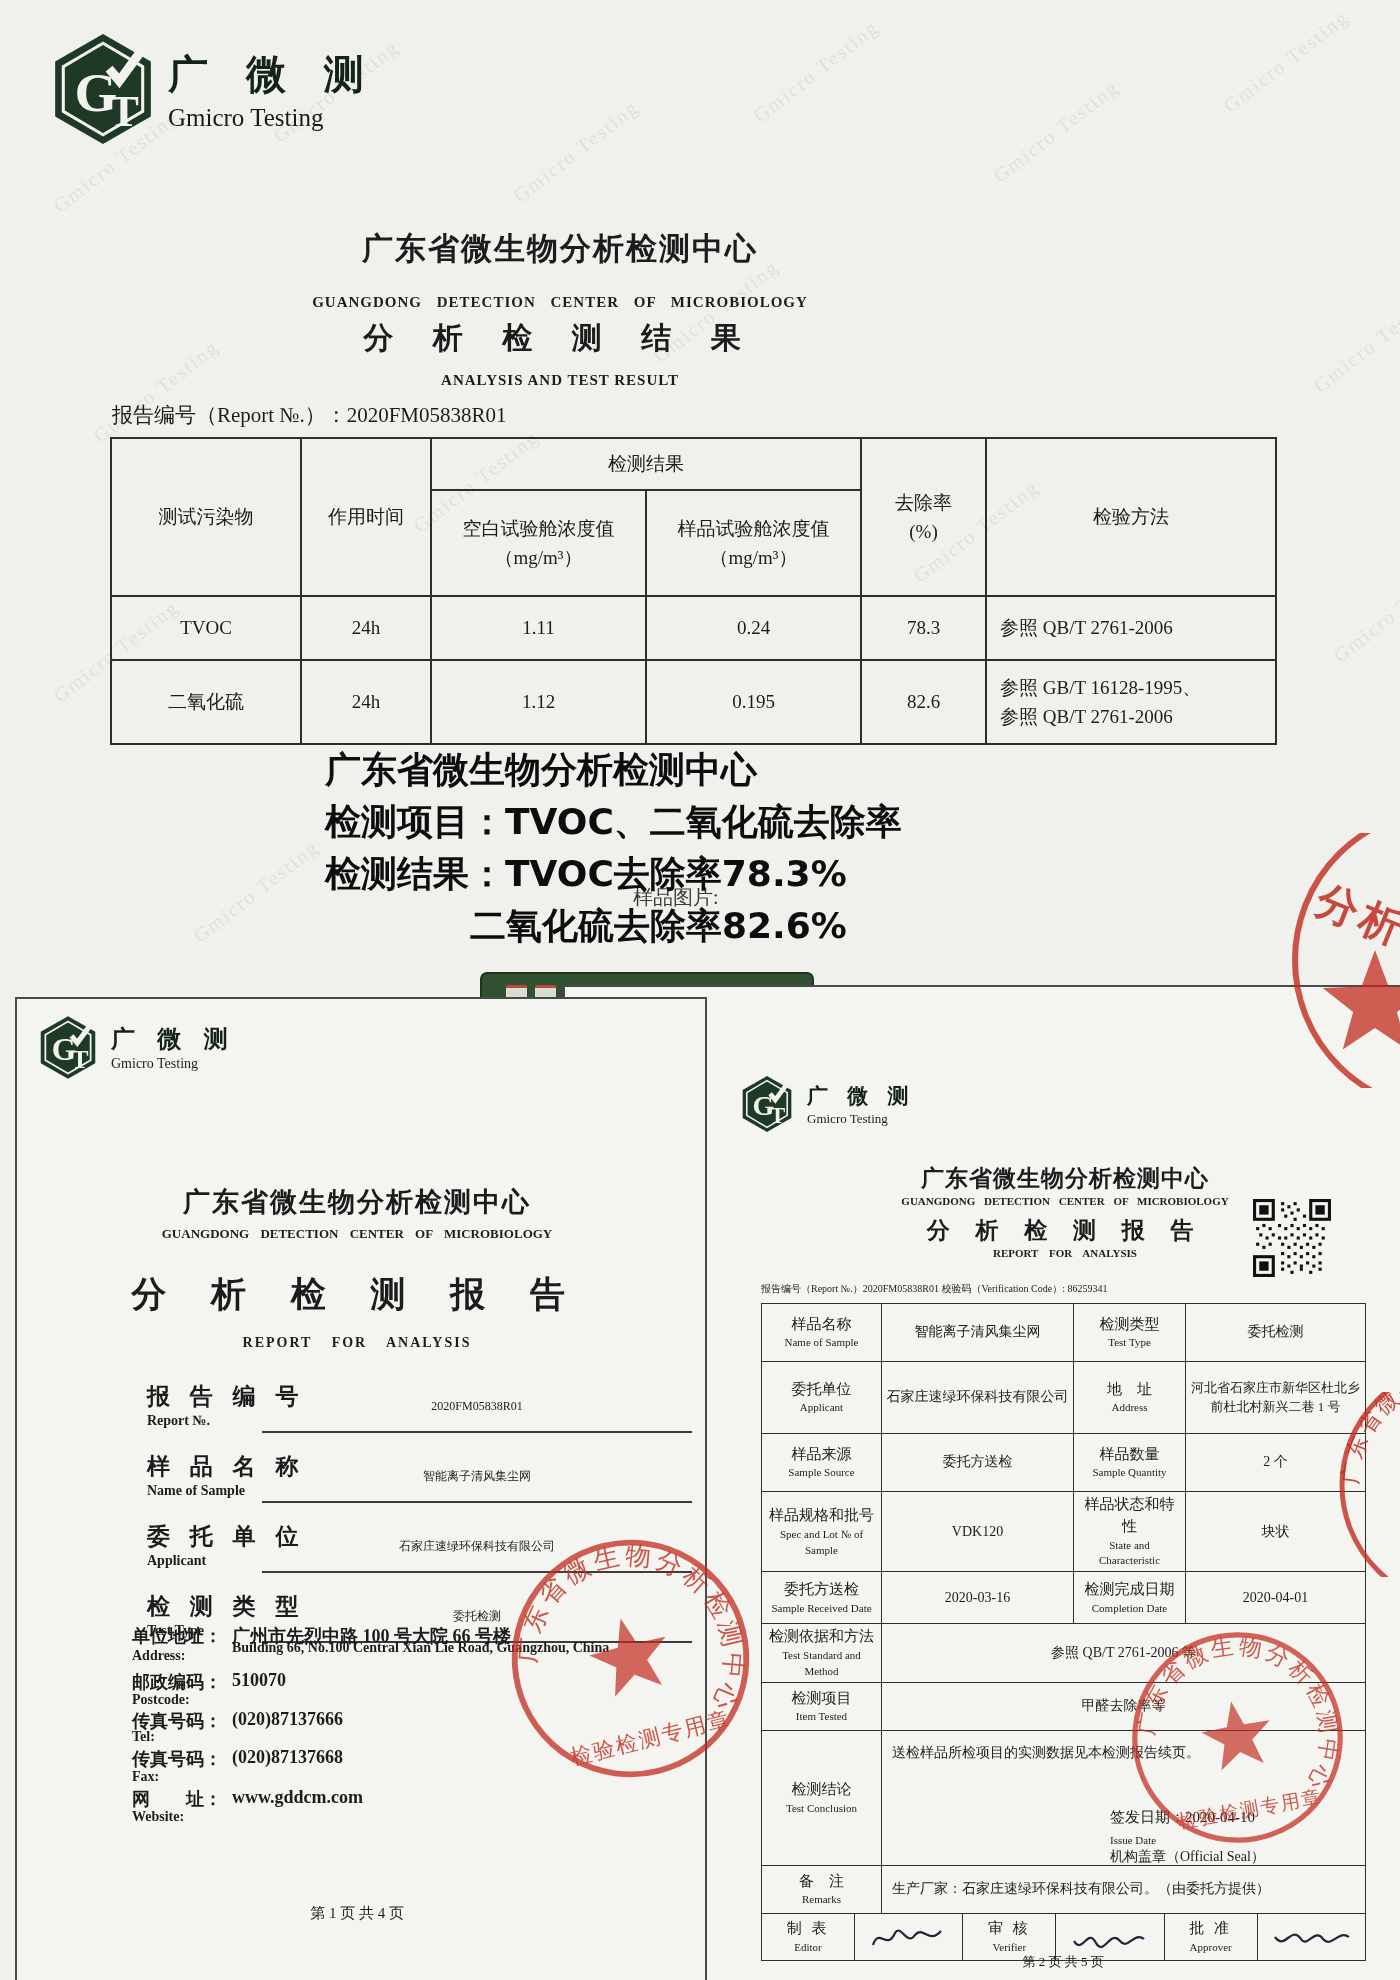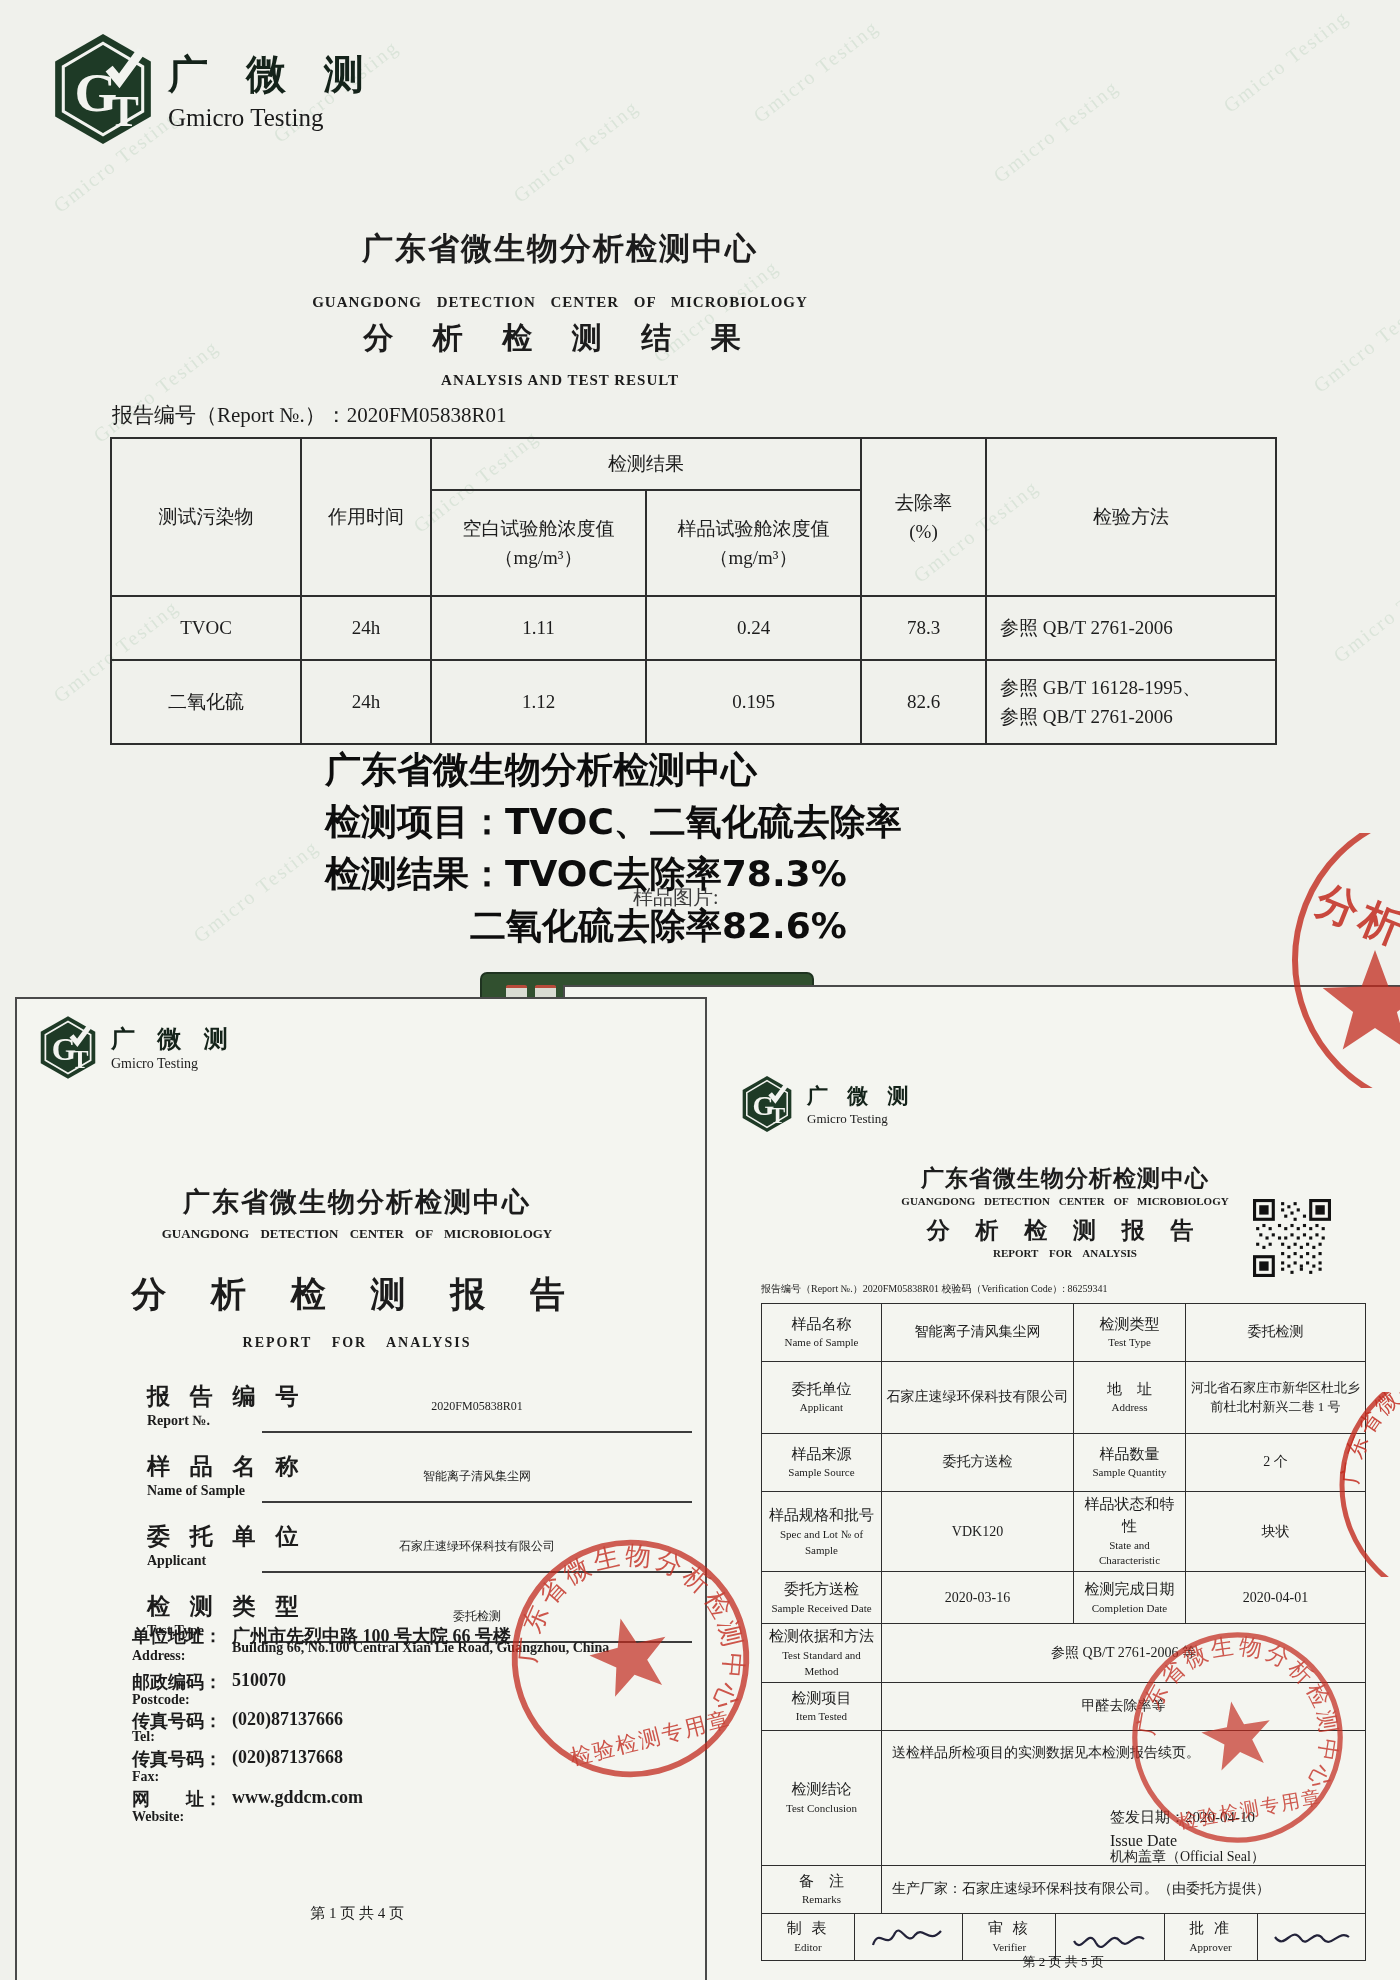--- a/index.html
+++ b/index.html
@@ -77,21 +77,21 @@
   .rp-title-zh{left:240px;top:228px;width:520px;font-size:23px;font-weight:bold;letter-spacing:10px;}
   .rp-title-en{left:240px;top:260px;width:520px;font-size:11px;font-weight:bold;word-spacing:8px;}
   .rp-ref{left:196px;top:295px;font-size:10px;}
   table.info{position:absolute;left:196px;top:316px;border-collapse:collapse;table-layout:fixed;width:604px;}
   table.info td{border:1.6px solid #2e2e2e;font-size:14px;text-align:center;vertical-align:middle;padding:2px 4px;line-height:1.45;}
   table.info td .lz{font-size:15px;}
   table.info td .le{font-size:11px;}
   table.info td.wideval{text-align:center;}
   td.concl{position:relative;text-align:left !important;vertical-align:top !important;padding:12px 10px !important;}
   .concl-issue{position:absolute;left:228px;top:76px;font-size:15px;}
-  .concl-issue .en{font-size:16px;}
+  .concl-issue .en{font-size:11px;}
   .concl-seal{position:absolute;left:228px;top:116px;font-size:14px;}
   td.remarksval{text-align:left !important;padding-left:10px !important;}
   .sig-row{display:flex;height:46px;align-items:stretch;}
   .sig-cell{border-right:1.6px solid #2e2e2e;display:flex;flex-direction:column;align-items:center;justify-content:center;}
   .sig-cell:last-child{border-right:none;}
   .sig-lab{width:92px;}
   .sig-val{flex:1;}
   .sig-lab .lz{font-size:15px;letter-spacing:3px;}
   .sig-lab .le{font-size:11px;}
   .rp-footer{left:196px;top:966px;width:604px;font-size:13px;}

